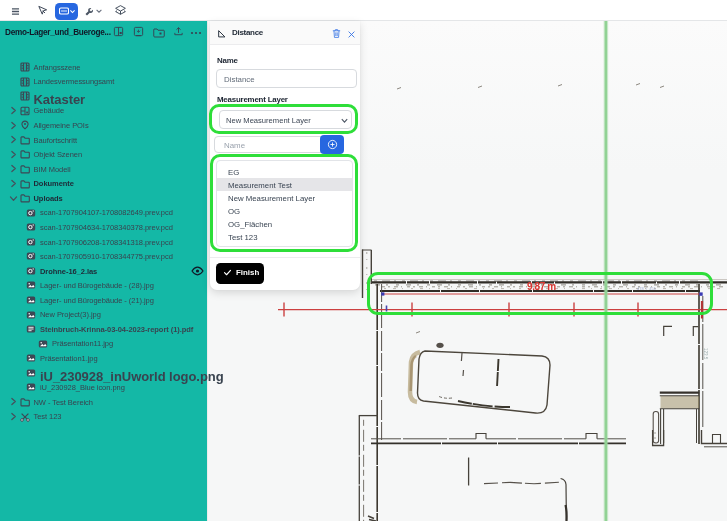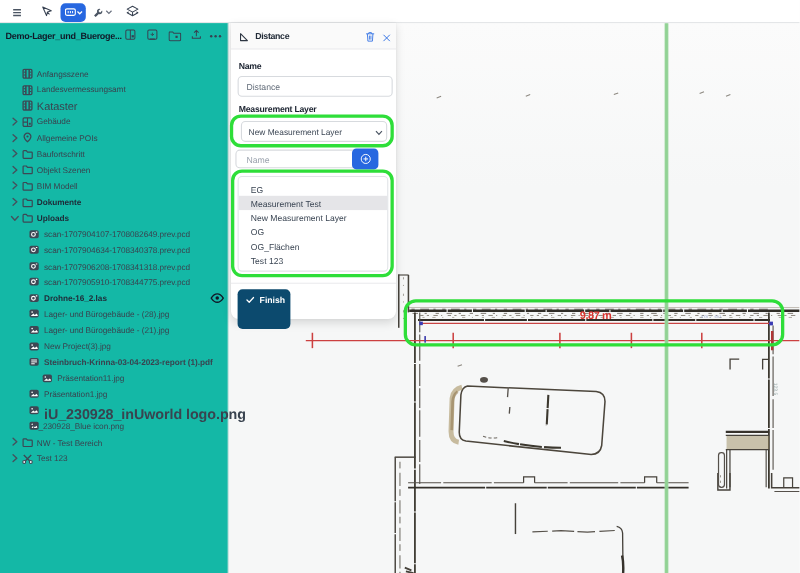--- a/index.html
+++ b/index.html
@@ -154,21 +154,21 @@
         <path d="M1.6 3.6 h1.6 M1.6 6.2 h1.6 M6.9 3.6 h1.6 M6.9 6.2 h1.6" stroke="#3d4754" stroke-width=".9"></path>
       </svg>
       <div style="position:absolute;left:33.5px;top:3.0px;font-size:7.5px;letter-spacing:-0.05px;font-weight:400;color:#39434f;white-space:nowrap">Landesvermessungsamt</div>
     </div>
 <div style="position:absolute;left:0;top:67.90px;width:208px;height:14.56px">
       <svg width="10" height="10" viewBox="0 0 10 10" style="position:absolute;left:20px;top:2.3px">
         <rect x="1" y="1" width="8" height="8" rx="1" fill="none" stroke="#3d4754" stroke-width="1.2"></rect>
         <path d="M3.5 1 V9 M6.5 1 V9" stroke="#3d4754" stroke-width="1.4"></path>
         <path d="M1.6 3.6 h1.6 M1.6 6.2 h1.6 M6.9 3.6 h1.6 M6.9 6.2 h1.6" stroke="#3d4754" stroke-width=".9"></path>
       </svg>
-      <div style="position:absolute;left:33.5px;top:3.0px;font-size:10px;letter-spacing:-0.05px;font-weight:400;color:#39434f;white-space:nowrap">Kataster</div>
+      <div style="position:absolute;left:33.5px;top:3.0px;font-size:13px;letter-spacing:-0.05px;font-weight:700;color:#39434f;white-space:nowrap">Kataster</div>
     </div>
 <div style="position:absolute;left:0;top:82.46px;width:208px;height:14.56px">
       <svg width="9" height="9" viewBox="0 0 10 10" style="position:absolute;left:9px;top:2.8px">
         <path d="M3.2 1.6 L7 5 L3.2 8.4" fill="none" stroke="#45505c" stroke-width="1.4" stroke-linecap="round" stroke-linejoin="round"></path>
       </svg>
       <svg width="10" height="10" viewBox="0 0 10 10" style="position:absolute;left:20px;top:2.3px">
         <rect x="1" y="1.2" width="8" height="7.6" rx="1" fill="none" stroke="#3d4754" stroke-width="1.1"></rect>
         <path d="M5 1.2 V8.8 M1 5 H5" stroke="#3d4754" stroke-width="1.0"></path>
         <rect x="6.2" y="5.6" width="1.8" height="1.8" fill="#3d4754"></rect>
       </svg>
@@ -327,21 +327,21 @@
         <path d="M2 7.2 L4.3 5.1 L5.7 6.4 L7.1 5 L8.3 6.3 V7.2z" fill="#fff"></path>
       </svg>
       <div style="position:absolute;left:40px;top:3.0px;font-size:13px;letter-spacing:-0.05px;font-weight:700;color:#39434f;white-space:nowrap">iU_230928_inUworld logo.png</div>
     </div>
 <div style="position:absolute;left:0;top:359.10px;width:208px;height:14.56px">
       <svg width="10" height="10" viewBox="0 0 10 10" style="position:absolute;left:26px;top:2.3px">
         <rect x="0.8" y="1.4" width="8.4" height="7.2" rx="1.6" fill="#3d4754"></rect>
         <circle cx="3.2" cy="3.7" r=".75" fill="#fff"></circle>
         <path d="M2 7.2 L4.3 5.1 L5.7 6.4 L7.1 5 L8.3 6.3 V7.2z" fill="#fff"></path>
       </svg>
-      <div style="position:absolute;left:28px;top:3.0px;font-size:7.5px;letter-spacing:-0.05px;font-weight:400;color:#39434f;white-space:nowrap">iU_230928_Blue icon.png</div>
+      <div style="position:absolute;left:40px;top:3.0px;font-size:7.5px;letter-spacing:-0.05px;font-weight:400;color:#39434f;white-space:nowrap">iU_230928_Blue icon.png</div>
     </div>
 <div style="position:absolute;left:0;top:373.66px;width:208px;height:14.56px">
       <svg width="9" height="9" viewBox="0 0 10 10" style="position:absolute;left:9px;top:2.8px">
         <path d="M3.2 1.6 L7 5 L3.2 8.4" fill="none" stroke="#45505c" stroke-width="1.4" stroke-linecap="round" stroke-linejoin="round"></path>
       </svg>
       <svg width="10" height="10" viewBox="0 0 10 10" style="position:absolute;left:20px;top:2.3px">
         <path d="M1 8.2 V2.6 a.7.7 0 0 1 .7-.7 h2.2 l1.1 1.3 h3.6 a.7.7 0 0 1 .7.7 v4.3 a.7.7 0 0 1 -.7.7 h-6.9 a.7.7 0 0 1 -.7-.7z" fill="none" stroke="#3d4754" stroke-width="1.1" stroke-linejoin="round"></path>
       </svg>
       <div style="position:absolute;left:33.5px;top:3.0px;font-size:7.5px;letter-spacing:-0.05px;font-weight:400;color:#39434f;white-space:nowrap">NW - Test Bereich</div>
     </div>
@@ -394,21 +394,21 @@
   <div class="abs" style="left:6px;top:139px;width:137px;height:87px;border:1px solid #e2e4e8;border-radius:4px;background:#fff;overflow:hidden">
     <div style="height:4px"></div>
     <div style="height:13px;padding:2.6px 0 0 11px;font-size:7.8px;color:#394452">EG</div>
     <div style="height:13px;padding:2.6px 0 0 11px;font-size:7.8px;color:#394452;background:#e5e5e8">Measurement Test</div>
     <div style="height:13px;padding:2.6px 0 0 11px;font-size:7.8px;color:#394452">New Measurement Layer</div>
     <div style="height:13px;padding:2.6px 0 0 11px;font-size:7.8px;color:#394452">OG</div>
     <div style="height:13px;padding:2.6px 0 0 11px;font-size:7.8px;color:#394452">OG_Flächen</div>
     <div style="height:13px;padding:2.6px 0 0 11px;font-size:7.8px;color:#394452">Test 123</div>
   </div>
   <div class="abs" style="left:0;top:236px;width:150px;height:1px;background:#ececee"></div>
-  <div class="abs" style="left:6px;top:242px;width:48px;height:36px;background:#0c4a6e;border-radius:4.5px">
+  <div class="abs" style="left:6px;top:242px;width:48px;height:21px;background:#000000;border-radius:4.5px">
     <svg width="9" height="9" viewBox="0 0 24 24" class="abs" style="left:7px;top:5px">
         <path d="M4 12.5 L9.5 18 L20 6.5" fill="none" stroke="#fff" stroke-width="3" stroke-linecap="round" stroke-linejoin="round"></path>
       </svg>
     <div class="abs" style="left:20px;top:5px;font-size:7.9px;font-weight:700;color:#fff">Finish</div>
   </div>
 
   <div class="abs" style="left:-1px;top:83px;width:149px;height:30px;border:3.4px solid #2ede39;border-radius:10px"></div>
   <div class="abs" style="left:0px;top:133px;width:148px;height:98px;border:3.4px solid #2ede39;border-radius:10px"></div>
 </div>
 

